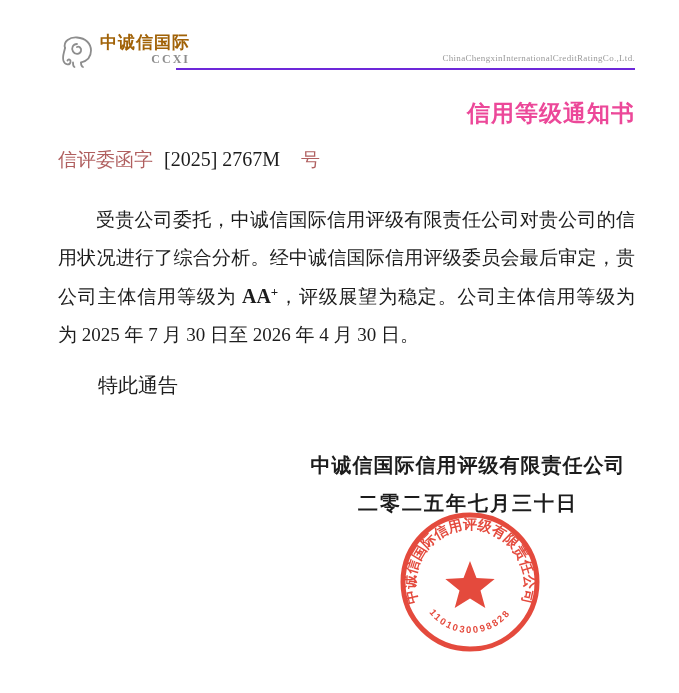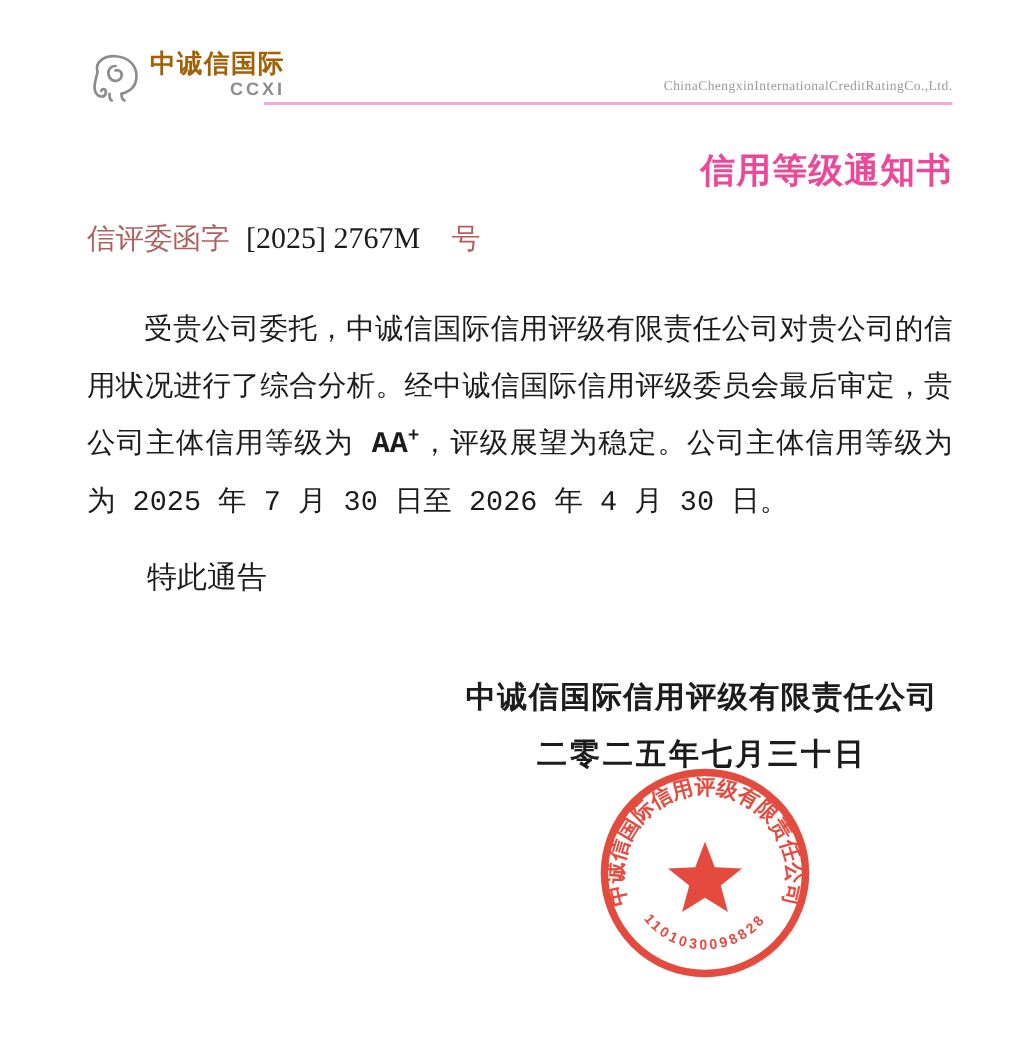--- a/index.html
+++ b/index.html
@@ -7,38 +7,38 @@
     position:relative;width:679px;height:693px;overflow:hidden;background:#ffffff;
     font-family:"Liberation Serif","DejaVu Serif",serif;color:#1c1c1c;
   }
   
   .header{display:flex;align-items:flex-end;margin:34px 44px 0 58px;}
   .logo-block{display:flex;align-items:flex-start;flex:0 0 auto;}
   .logo-elephant{flex:0 0 auto;margin-right:4px;}
   .logo-names{display:flex;flex-direction:column;align-items:flex-end;}
   .logo-cn{font-family:"Liberation Sans","DejaVu Sans",sans-serif;font-weight:bold;
     font-size:17px;color:#a16207;letter-spacing:1px;line-height:18px;}
-  .logo-en{font-family:Liberation Sans, sans-serif;font-weight:bold;
+  .logo-en{font-family:Liberation Serif, serif;font-weight:bold;
     font-size:12px;color:#8d8d8d;letter-spacing:2px;line-height:13px;margin-top:1px;}
-  .header-right{flex:1 1 auto;border-bottom:2px solid #f9a8d4;text-align:right;
+  .header-right{flex:1 1 auto;border-bottom:2px solid #6d28d9;text-align:right;
     padding-bottom:3px;margin-left:-14px;}
   .company-en{font-size:9px;color:#9a9a9a;letter-spacing:0.3px;}
   
   .title{margin:26px 44px 0 58px;text-align:right;font-size:23px;font-weight:bold;
     color:#ec4899;letter-spacing:1px;line-height:36px;}
   .doc-no{margin:14px 44px 0 58px;font-size:20px;line-height:26px;}
   .doc-no .label,.doc-no .suffix{color:#b05f5f;font-size:19px;}
   .doc-no .number{color:#1c1c1c;margin-left:6px;}
   .doc-no .suffix{margin-left:16px;}
   
   .recipient{margin:70px 44px 0 58px;font-size:25px;font-weight:900;line-height:30px;
     letter-spacing:1px;}
   
   .body-text{margin:28px 44px 0 58px;font-size:19px;line-height:38px;}
-  .bline{text-align:justify;text-align-last:justify;text-justify:inter-character;font-family:Liberation Mono, monospace;}
+  .bline{text-align:justify;text-align-last:justify;text-justify:inter-character;}
   .bline.first{text-indent:2em;}
   .bline.last{text-align:left;text-align-last:left;}
   .rating{font-weight:bold;font-size:20px;margin-top:28px;}
   .rating-sup{font-weight:bold;font-size:13px;vertical-align:super;line-height:0;}
   .closing{margin:12px 44px 0 58px;text-indent:2em;font-size:20px;line-height:38px;}
   
   .signature{margin:48px 0 0 308px;width:320px;text-align:center;font-weight:bold;}
   .sig-company{font-size:20px;line-height:26px;letter-spacing:1px;}
   .sig-date{font-size:20px;line-height:26px;letter-spacing:2px;margin-top:12px;}
   

